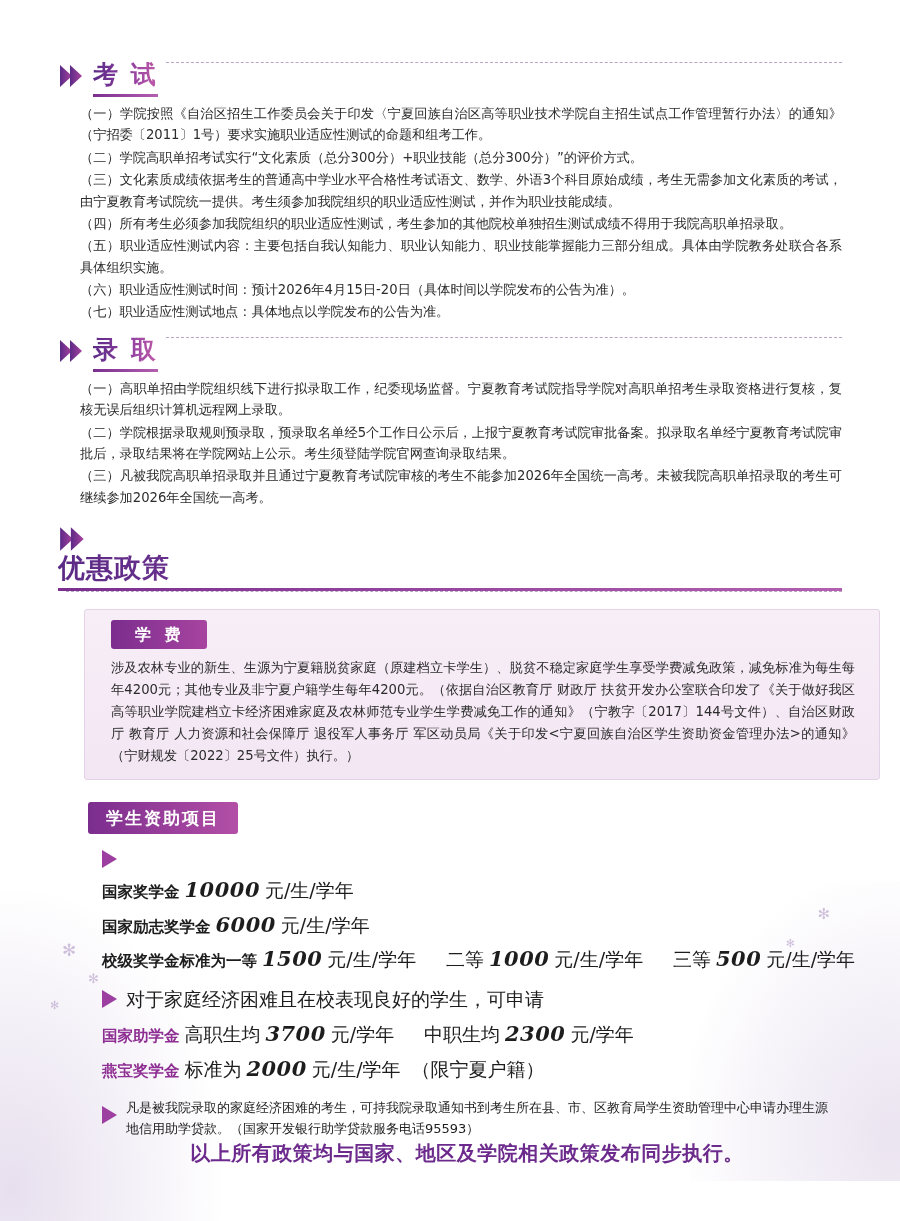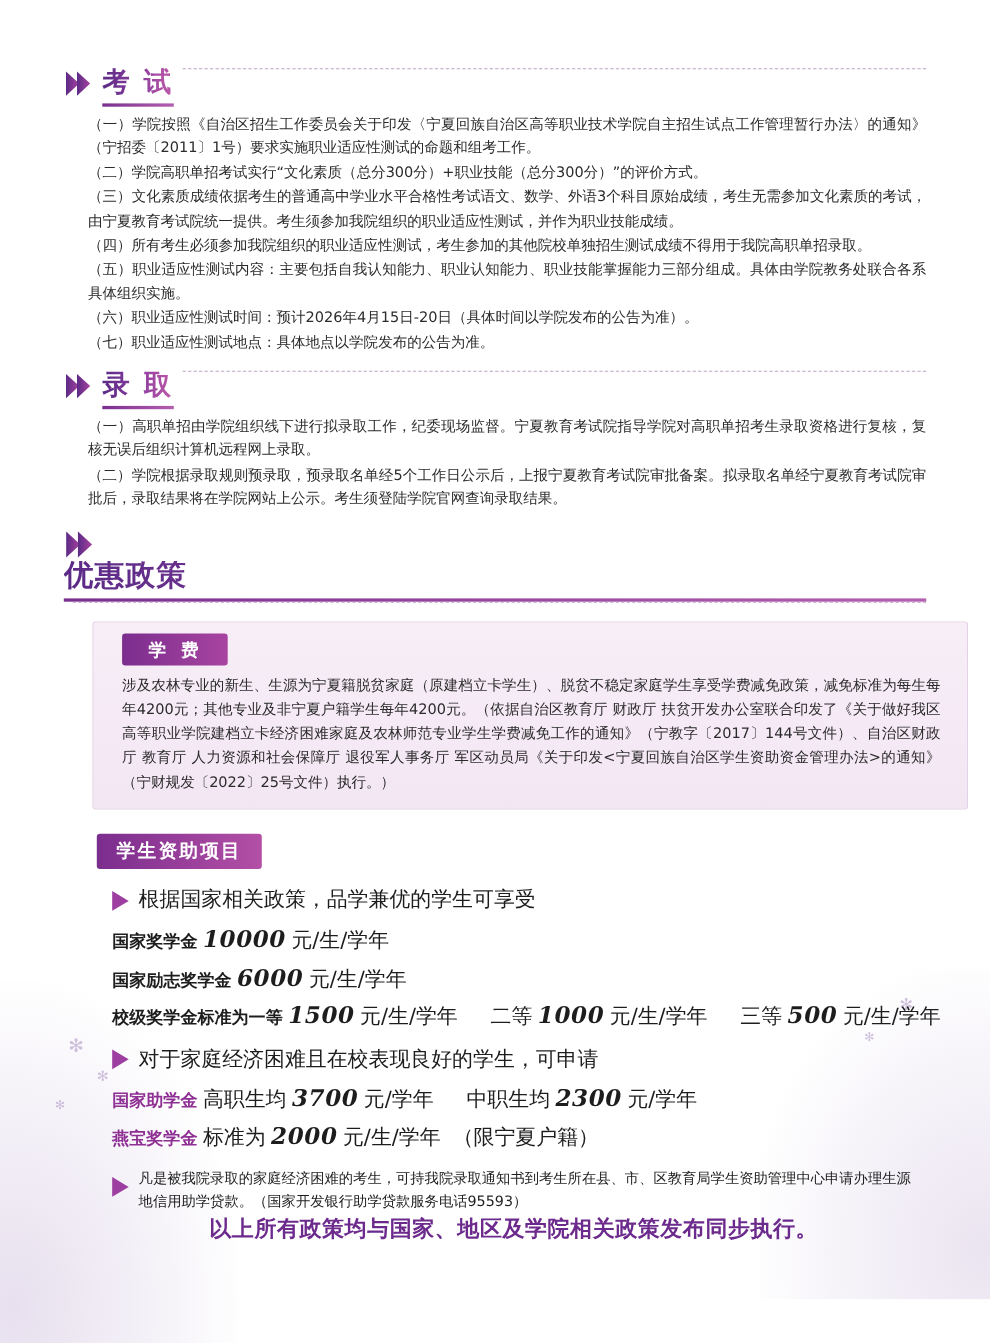--- a/index.html
+++ b/index.html
@@ -278,20 +278,21 @@
         </svg>
       </div>
       <div>
         <div class="sec-title grad">录  取</div>
         <div class="sec-title-bar"></div>
       </div>
       <div class="sec-underline"></div>
     </div>
     <p class="para">（一）高职单招由学院组织线下进行拟录取工作，纪委现场监督。宁夏教育考试院指导学院对高职单招考生录取资格进行复核，复核无误后组织计算机远程网上录取。</p>
     <p class="para">（二）学院根据录取规则预录取，预录取名单经5个工作日公示后，上报宁夏教育考试院审批备案。拟录取名单经宁夏教育考试院审批后，录取结果将在学院网站上公示。考生须登陆学院官网查询录取结果。</p>
+    <p class="para">（三）凡被我院高职单招录取并且通过宁夏教育考试院审核的考生不能参加2026年全国统一高考。未被我院高职单招录取的考生可继续参加2026年全国统一高考。</p>
   </div>
 
   <div>
     <div class="sec-head" style="margin-top:16px;flex-direction:column;">
       <div class="sec-arrow" style="width:30px;height:30px;">
         <svg width="30" height="30" viewBox="0 0 28 28" aria-hidden="true">
           <path d="M2 3 L14 14 L2 25 Z" fill="url(#g1)"></path>
           <path d="M12 3 L24 14 L12 25 Z" fill="url(#g1)"></path>
         </svg>
       </div>
@@ -308,21 +309,20 @@
       <div class="fee-text">涉及农林专业的新生、生源为宁夏籍脱贫家庭（原建档立卡学生）、脱贫不稳定家庭学生享受学费减免政策，减免标准为每生每年4200元；其他专业及非宁夏户籍学生每年4200元。（依据自治区教育厅 财政厅 扶贫开发办公室联合印发了《关于做好我区高等职业学院建档立卡经济困难家庭及农林师范专业学生学费减免工作的通知》（宁教字〔2017〕144号文件）、自治区财政厅 教育厅 人力资源和社会保障厅 退役军人事务厅 军区动员局《关于印发&lt;宁夏回族自治区学生资助资金管理办法&gt;的通知》（宁财规发〔2022〕25号文件）执行。）</div>
     </div>
 
     
     <div class="aid-tag">学生资助项目</div>
 
     <div class="aid-body">
 
       <div class="bullet-line">
         <span class="tri"></span>
-        <span class="bullet-text">根据国家相关政策，品学兼优的学生可享受</span>
       </div>
 
       <div class="item-line">
         <span class="lbl">国家奖学金</span>
         <span class="num">10000</span>
         <span class="unit">元/生/学年</span>
       </div>
 
       <div class="item-line">
         <span class="lbl">国家励志奖学金</span>

